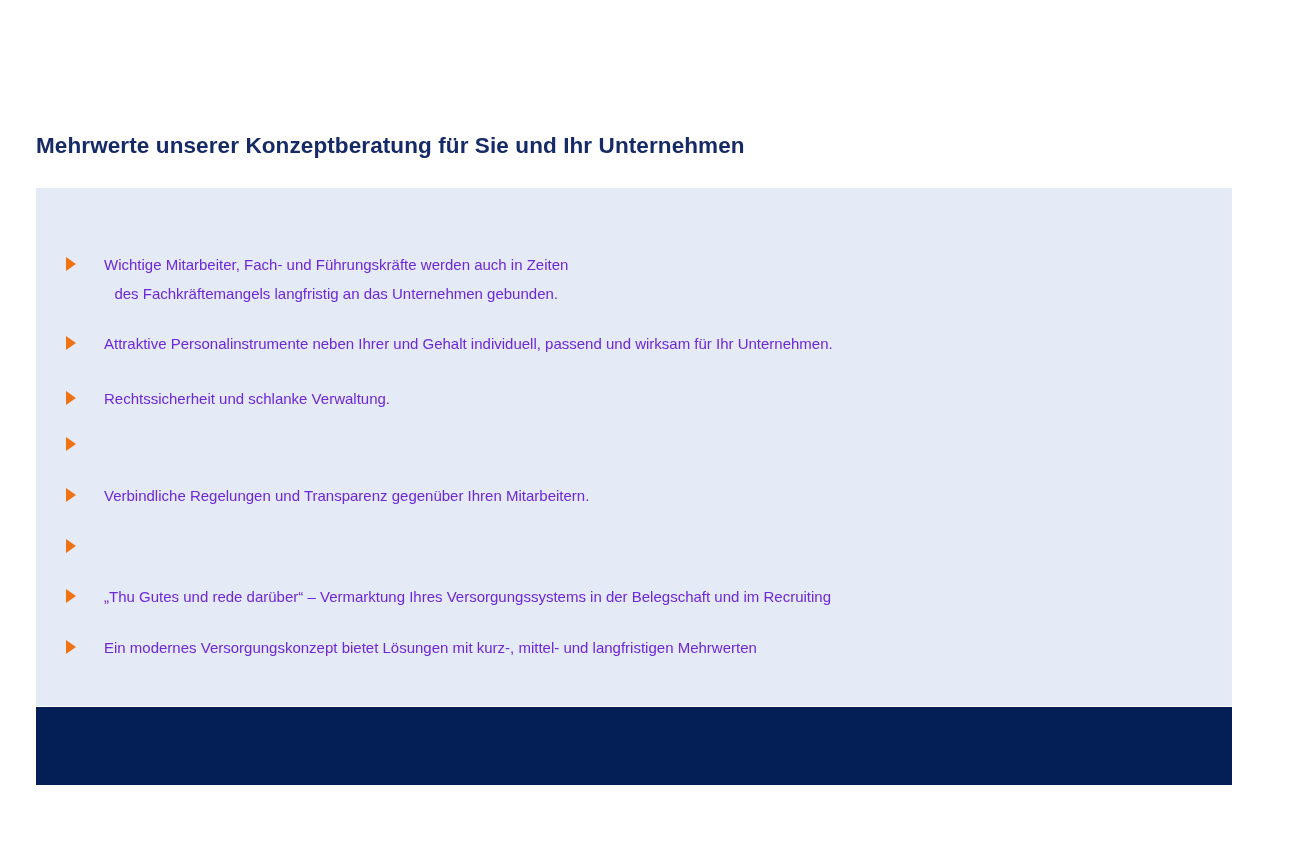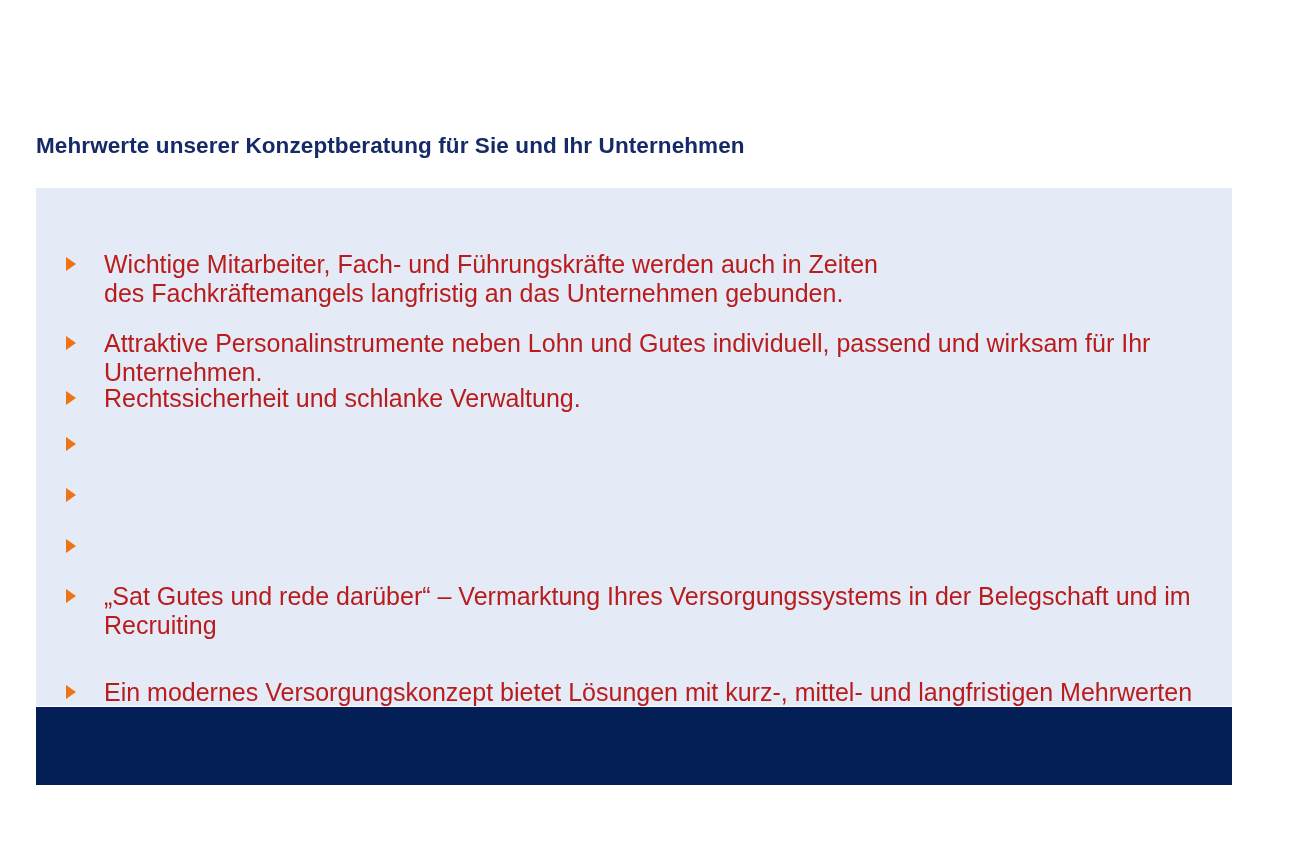--- a/index.html
+++ b/index.html
@@ -15,20 +15,21 @@
     position: relative;
   }
 
   .slide {
     position: absolute;
     top: 0;
     left: 0;
     width: 1290px;
     height: 860px;
     background: #ffffff;
+    text-align: center;
   }
 
   .slide-title {
     position: absolute;
     left: 36px;
     top: 118px;
     font-size: 22.5px;
     font-weight: bold;
     color: #152A67;
     letter-spacing: 0.1px;
@@ -68,23 +69,23 @@
     width: 0;
     height: 0;
     border-top: 7px solid transparent;
     border-bottom: 7px solid transparent;
     border-left: 10px solid #F07313;
   }
 
   .bullet-text {
     display: block;
     margin-left: 38px;
-    font-size: 25px;
+    font-size: 15px;
     line-height: 29px;
-    color: #b91c1c;
+    color: #6d28d9;
     white-space: pre-line;
   }
 
   .footer-bar {
     position: absolute;
     left: 36px;
     top: 707px;
     width: 1196px;
     height: 78px;
     background: #041E56;
@@ -101,46 +102,47 @@
     <ul class="bullet-list">
 
       <li class="bullet-item" style="top:62px;">
         <span class="bullet-marker"></span>
         <span class="bullet-text">Wichtige Mitarbeiter, Fach- und Führungskräfte werden auch in Zeiten
 des Fachkräftemangels langfristig an das Unternehmen gebunden.</span>
       </li>
 
       <li class="bullet-item" style="top:141px;">
         <span class="bullet-marker"></span>
-        <span class="bullet-text">Attraktive Personalinstrumente neben Lohn und Gutes individuell, passend und wirksam für Ihr Unternehmen.</span>
+        <span class="bullet-text">Attraktive Personalinstrumente neben Ihrer und Gehalt individuell, passend und wirksam für Ihr Unternehmen.</span>
       </li>
 
       <li class="bullet-item" style="top:196px;">
         <span class="bullet-marker"></span>
         <span class="bullet-text">Rechtssicherheit und schlanke Verwaltung.</span>
       </li>
 
       <li class="bullet-item" style="top:242px;">
         <span class="bullet-marker"></span>
       </li>
 
       <li class="bullet-item" style="top:293px;">
         <span class="bullet-marker"></span>
+        <span class="bullet-text">Verbindliche Regelungen und Transparenz gegenüber Ihren Mitarbeitern.</span>
       </li>
 
       <li class="bullet-item" style="top:344px;">
         <span class="bullet-marker"></span>
       </li>
 
       <li class="bullet-item" style="top:394px;">
         <span class="bullet-marker"></span>
-        <span class="bullet-text">„Sat Gutes und rede darüber“ – Vermarktung Ihres Versorgungssystems in der Belegschaft und im Recruiting</span>
+        <span class="bullet-text">„Thu Gutes und rede darüber“ – Vermarktung Ihres Versorgungssystems in der Belegschaft und im Recruiting</span>
       </li>
 
-      <li class="bullet-item" style="top:445px;margin-top:45px;">
+      <li class="bullet-item" style="top:445px;">
         <span class="bullet-marker"></span>
         <span class="bullet-text">Ein modernes Versorgungskonzept bietet Lösungen mit kurz-, mittel- und langfristigen Mehrwerten</span>
       </li>
 
     </ul>
   </div>
 
   <div class="footer-bar"></div>
 
 </div>

